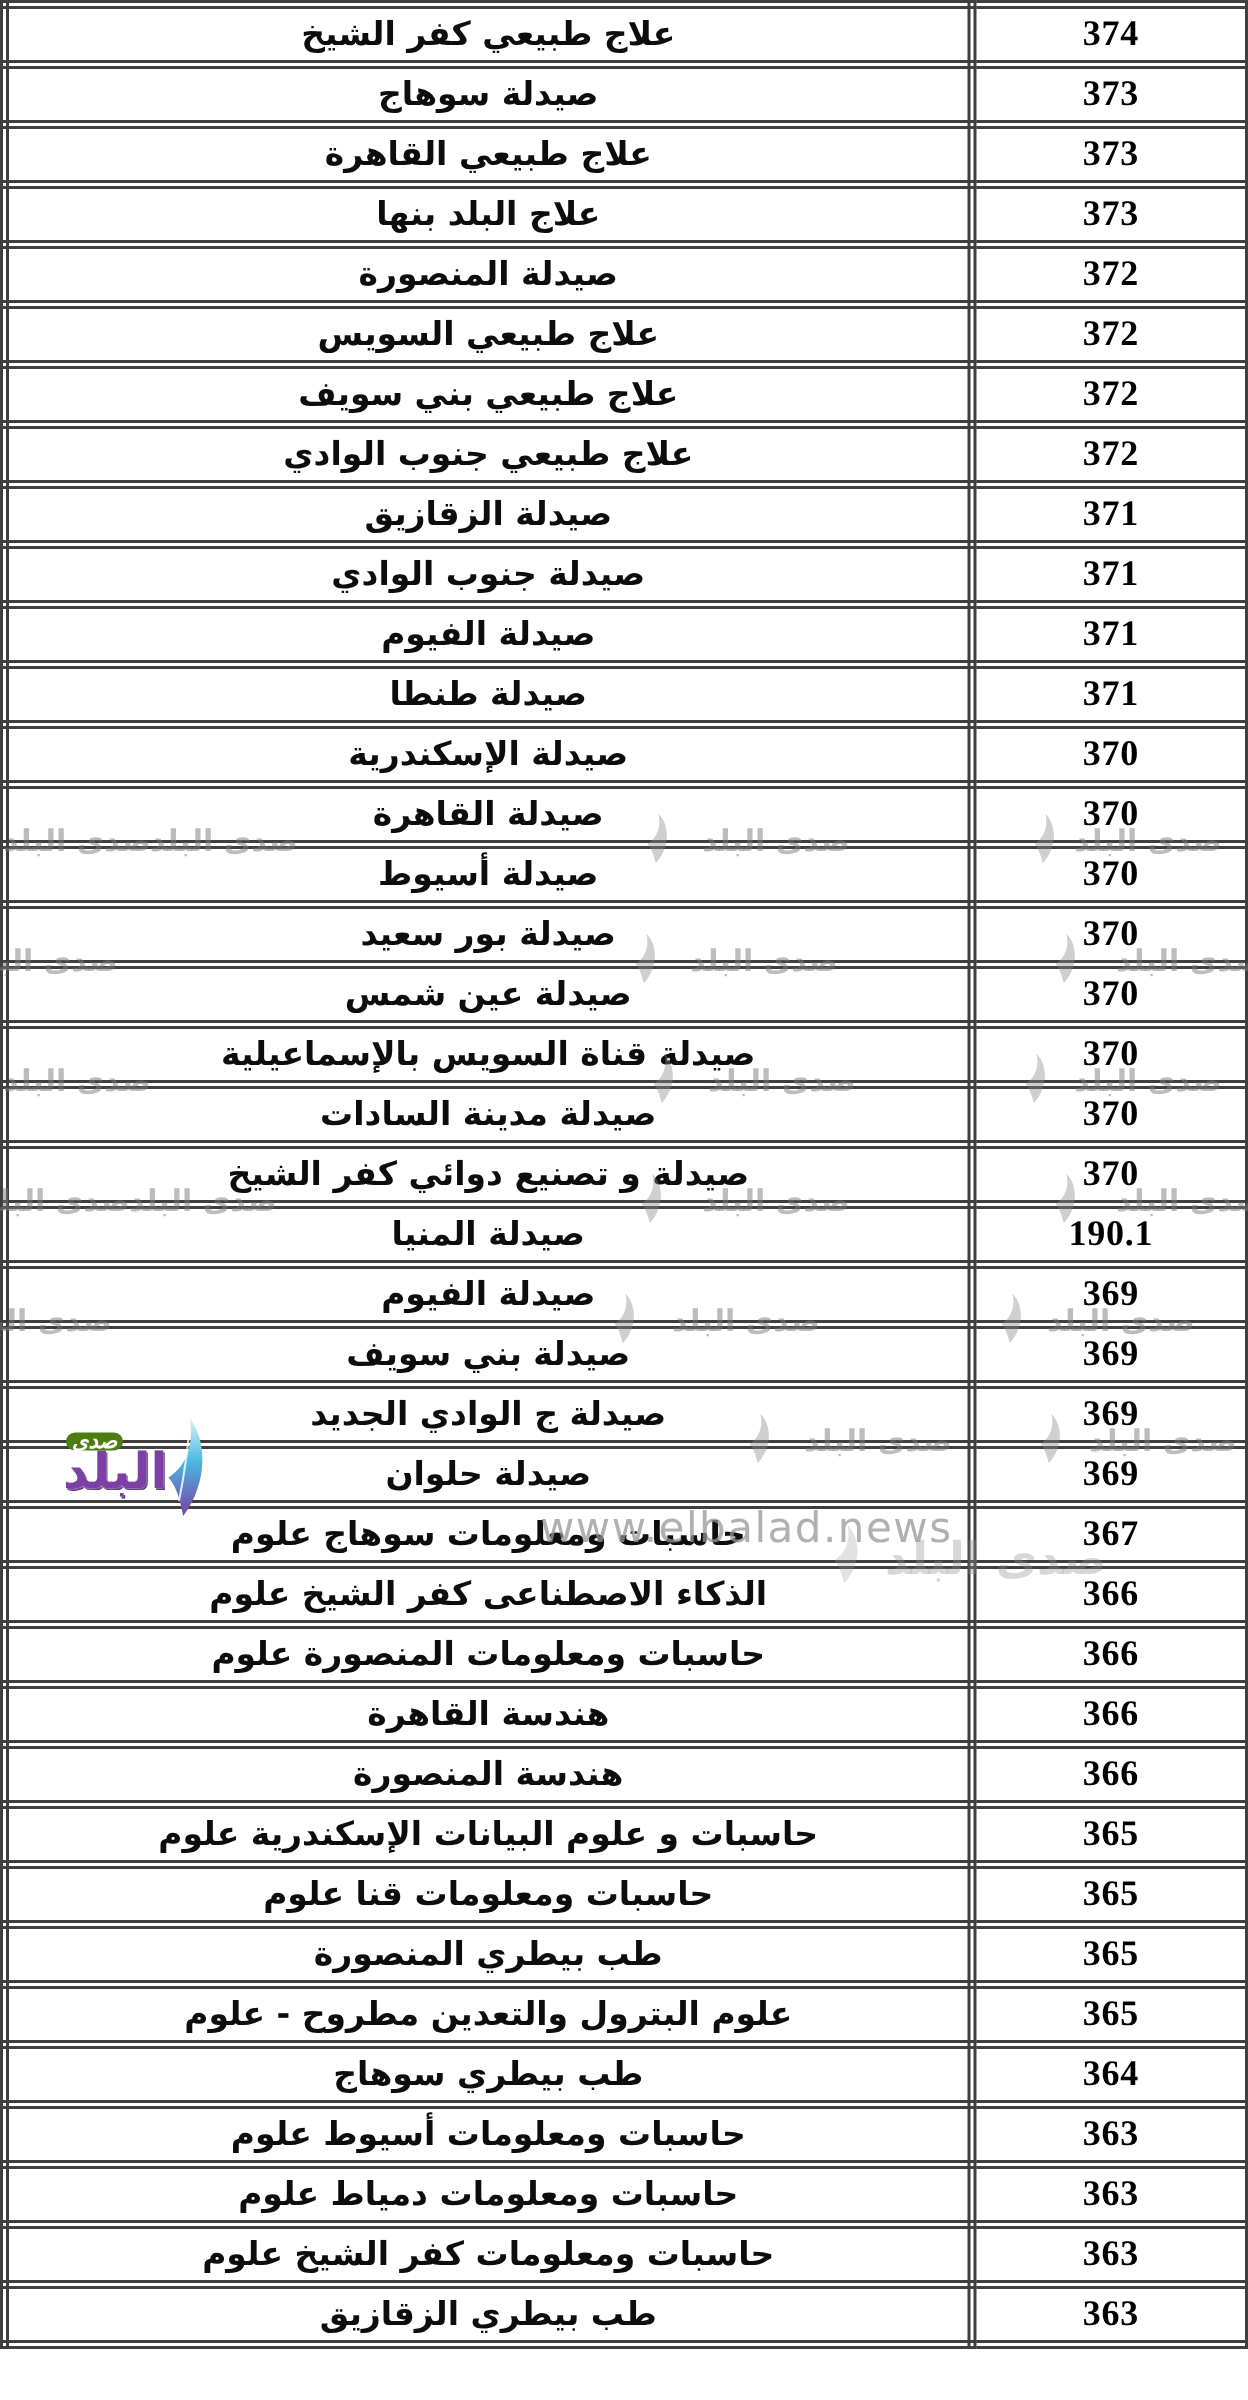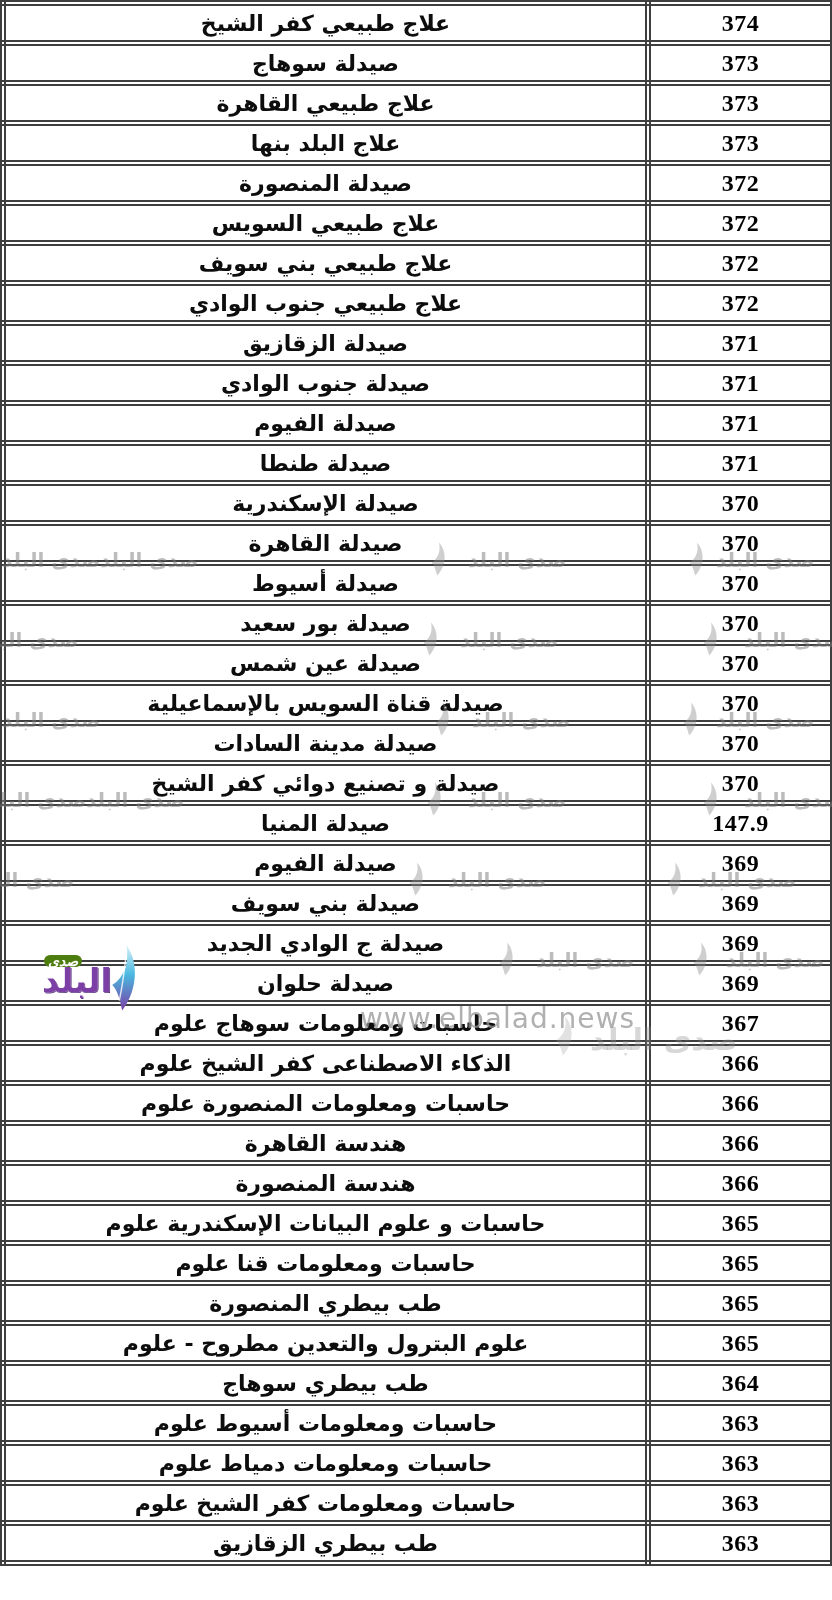--- a/index.html
+++ b/index.html
@@ -160,21 +160,21 @@
     <td class="score">370</td>
   </tr>
 
   <tr>
     <td class="name">صيدلة و تصنيع دوائي كفر الشيخ</td>
     <td class="score">370</td>
   </tr>
 
   <tr>
     <td class="name">صيدلة المنيا</td>
-    <td class="score">147.9</td>
+    <td class="score">190.1</td>
   </tr>
 
   <tr>
     <td class="name">صيدلة الفيوم</td>
     <td class="score">369</td>
   </tr>
 
   <tr>
     <td class="name">صيدلة بني سويف</td>
     <td class="score">369</td>

